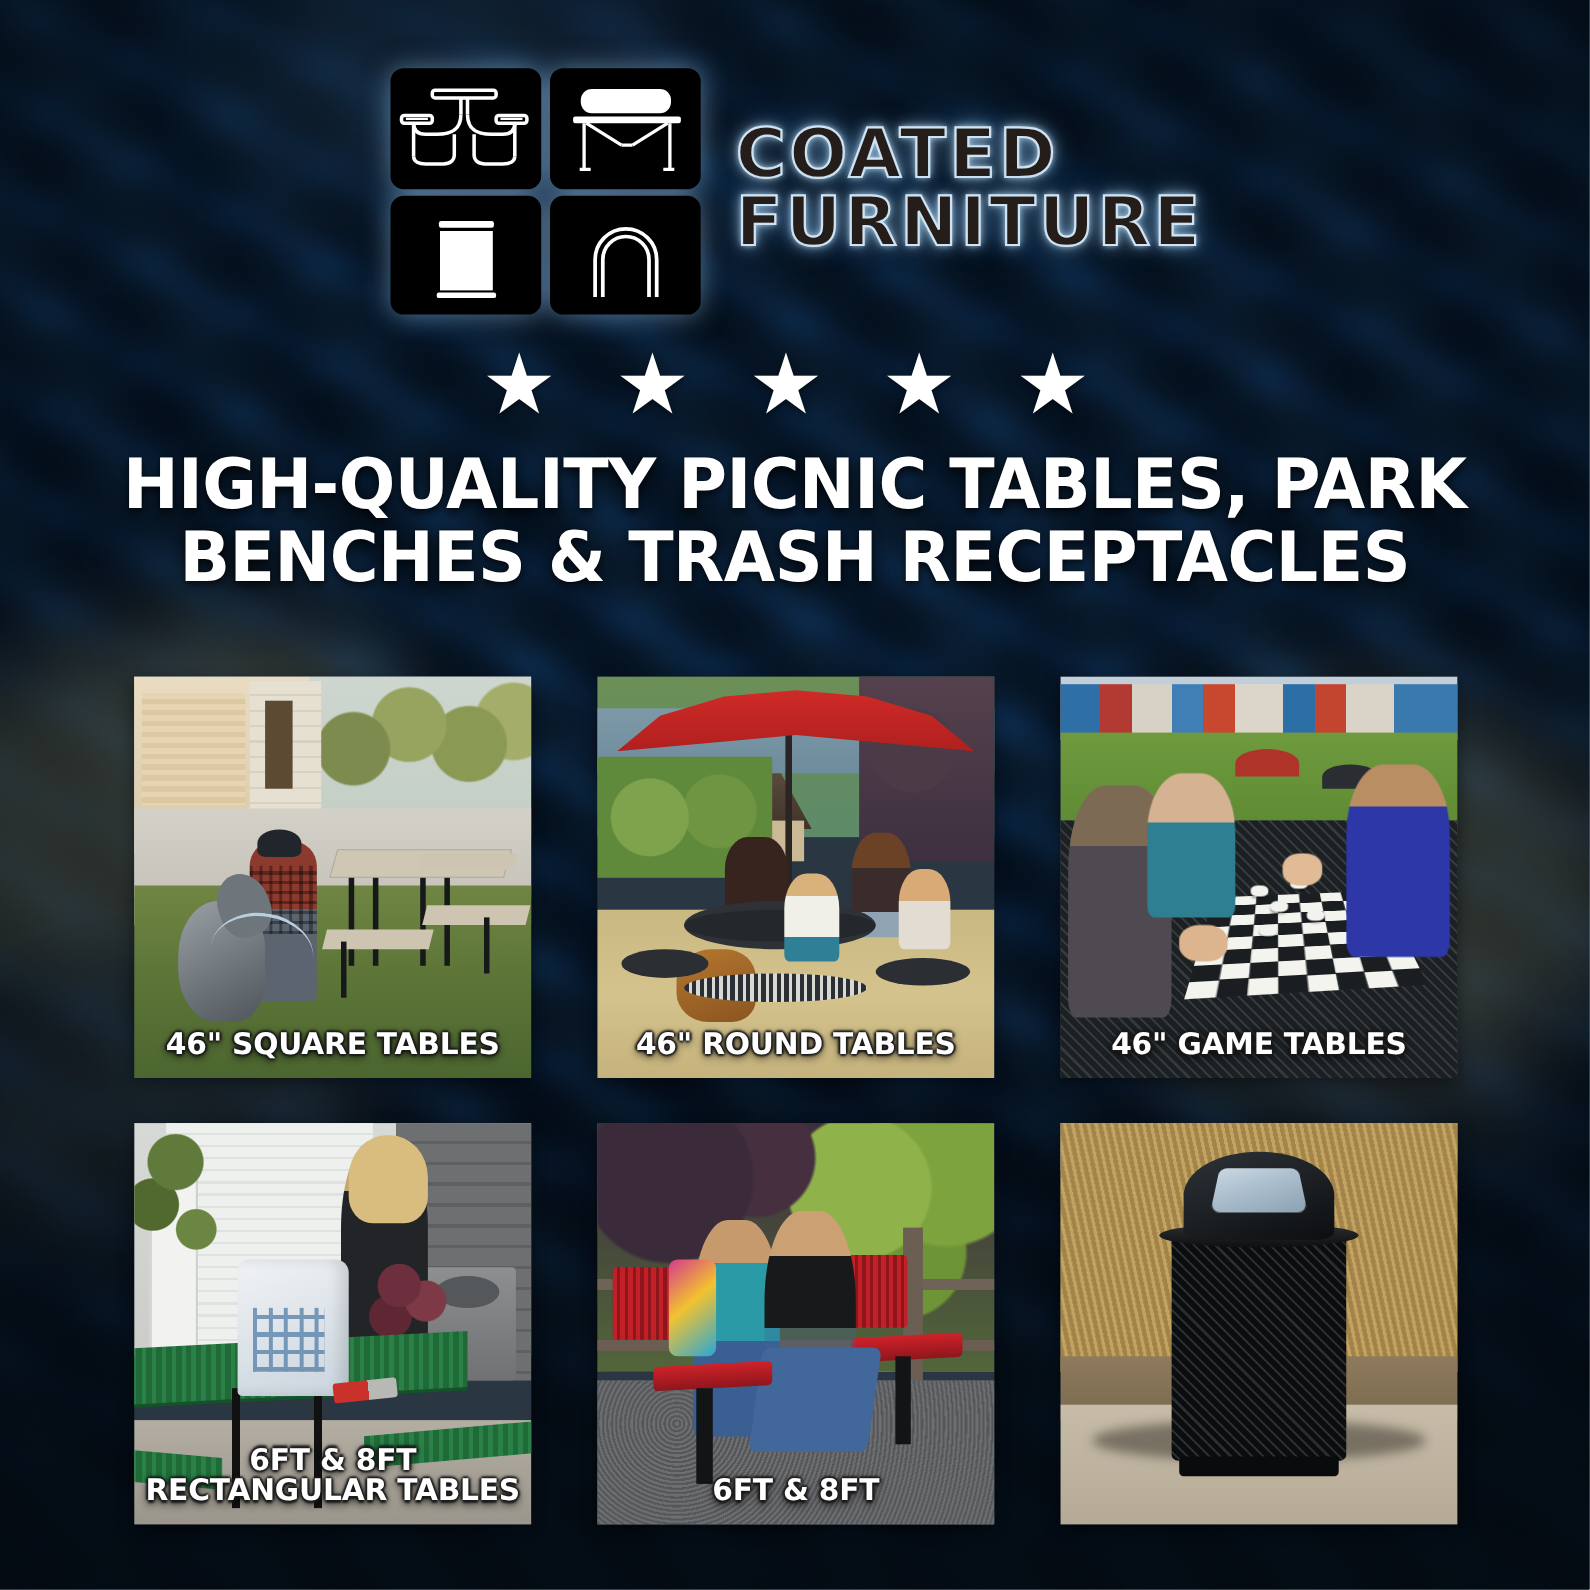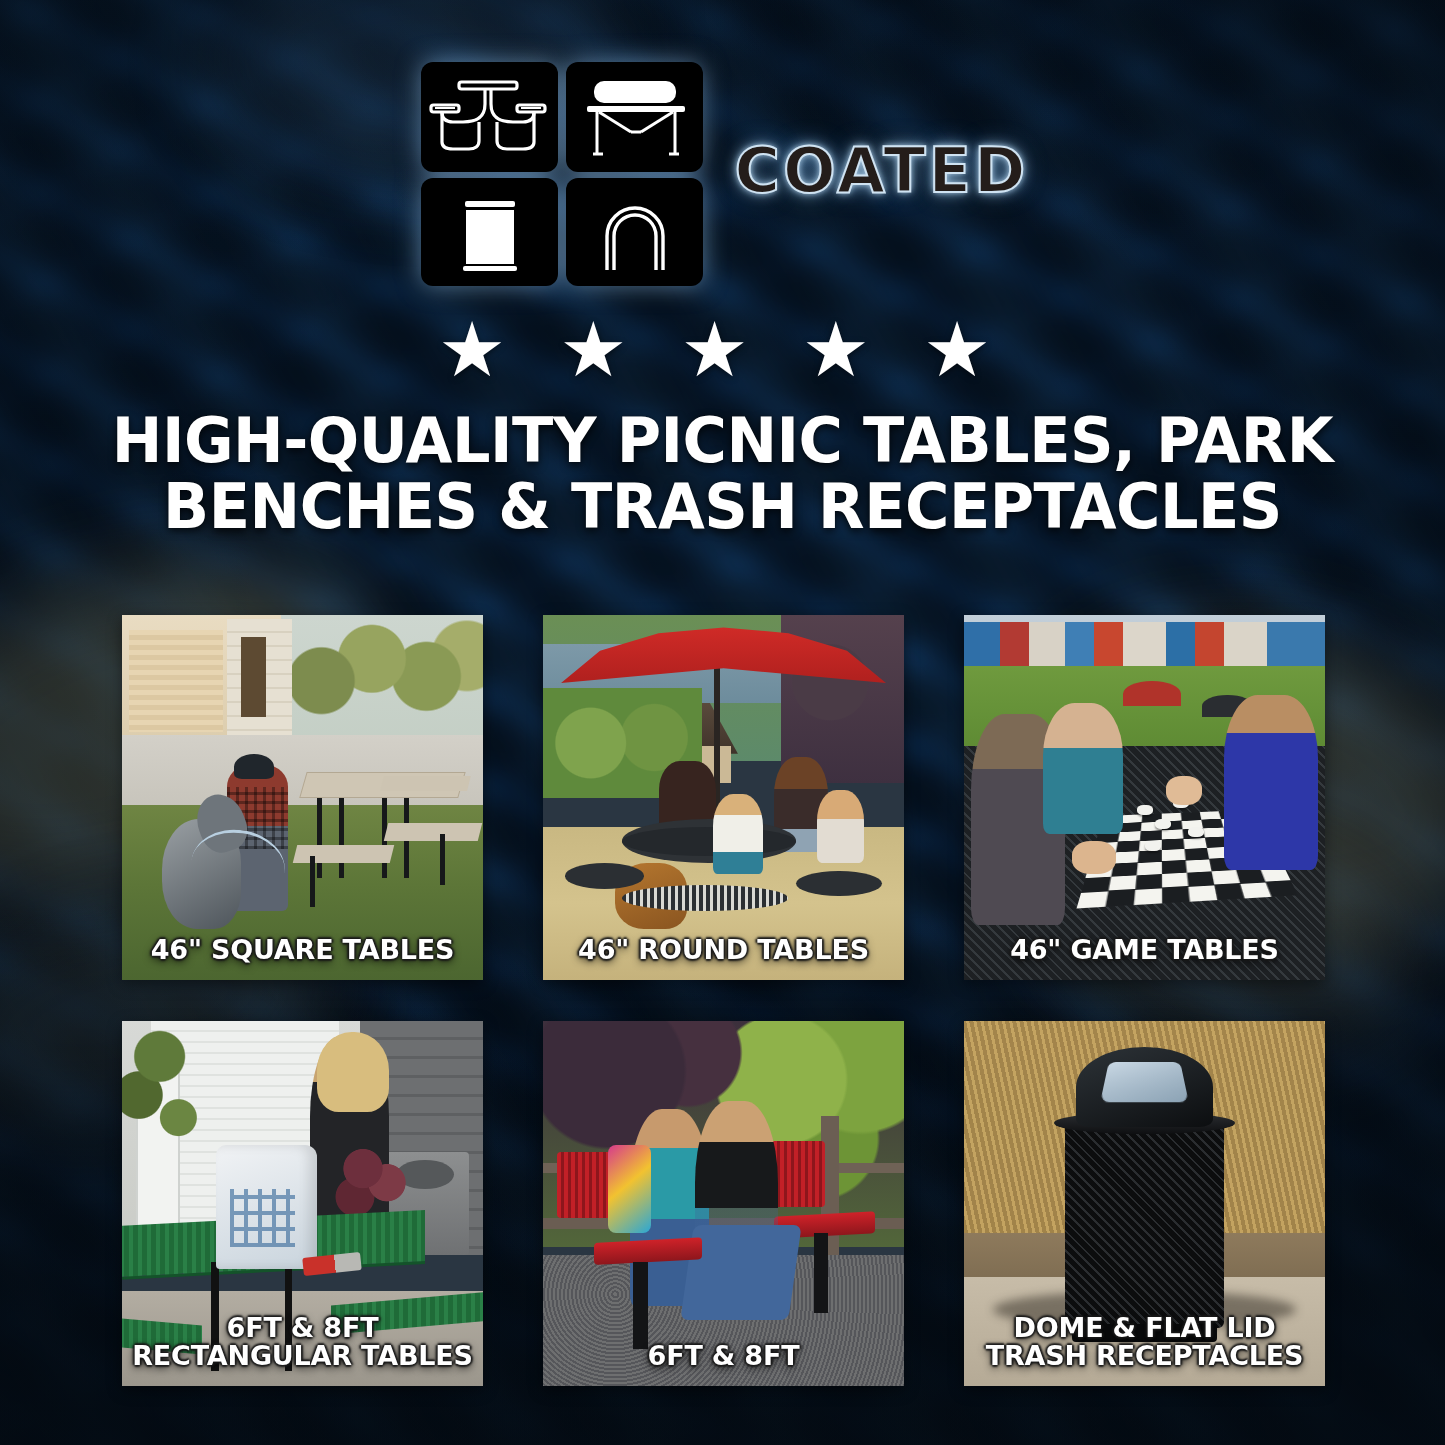--- a/index.html
+++ b/index.html
@@ -349,20 +349,21 @@
 
         <g fill="none" stroke="#fff" stroke-width="3.4">
           <path d="M190 212 L190 178 A28 28 0 0 1 246 178 L246 212"></path>
           <path d="M197 212 L197 178 A21 21 0 0 1 239 178 L239 212"></path>
         </g>
       </svg>
     </div>
 
     <div class="wordmark">
       <div>COATED</div>
+      <div>FURNITURE</div>
     </div>
   </div>
 
   <div class="stars">
     <span>★</span>
     <span>★</span>
     <span>★</span>
     <span>★</span>
     <span>★</span>
   </div>
@@ -514,20 +515,16 @@
         <div class="obj grassbg"></div>
         <div class="obj dirt"></div>
         <div class="ground walk"></div>
         <div class="obj shadow"></div>
         <div class="obj body"></div>
         <div class="obj base"></div>
         <div class="obj rim"></div>
         <div class="obj dome"></div>
         <div class="obj slot"></div>
       </div>
-      <div class="cap">
-        <span>DOME &amp; FLAT LID</span>
-        <span class="l2">TRASH RECEPTACLES</span>
-      </div>
     </div>
 
   </div>
 </div>
 
 </body></html>

